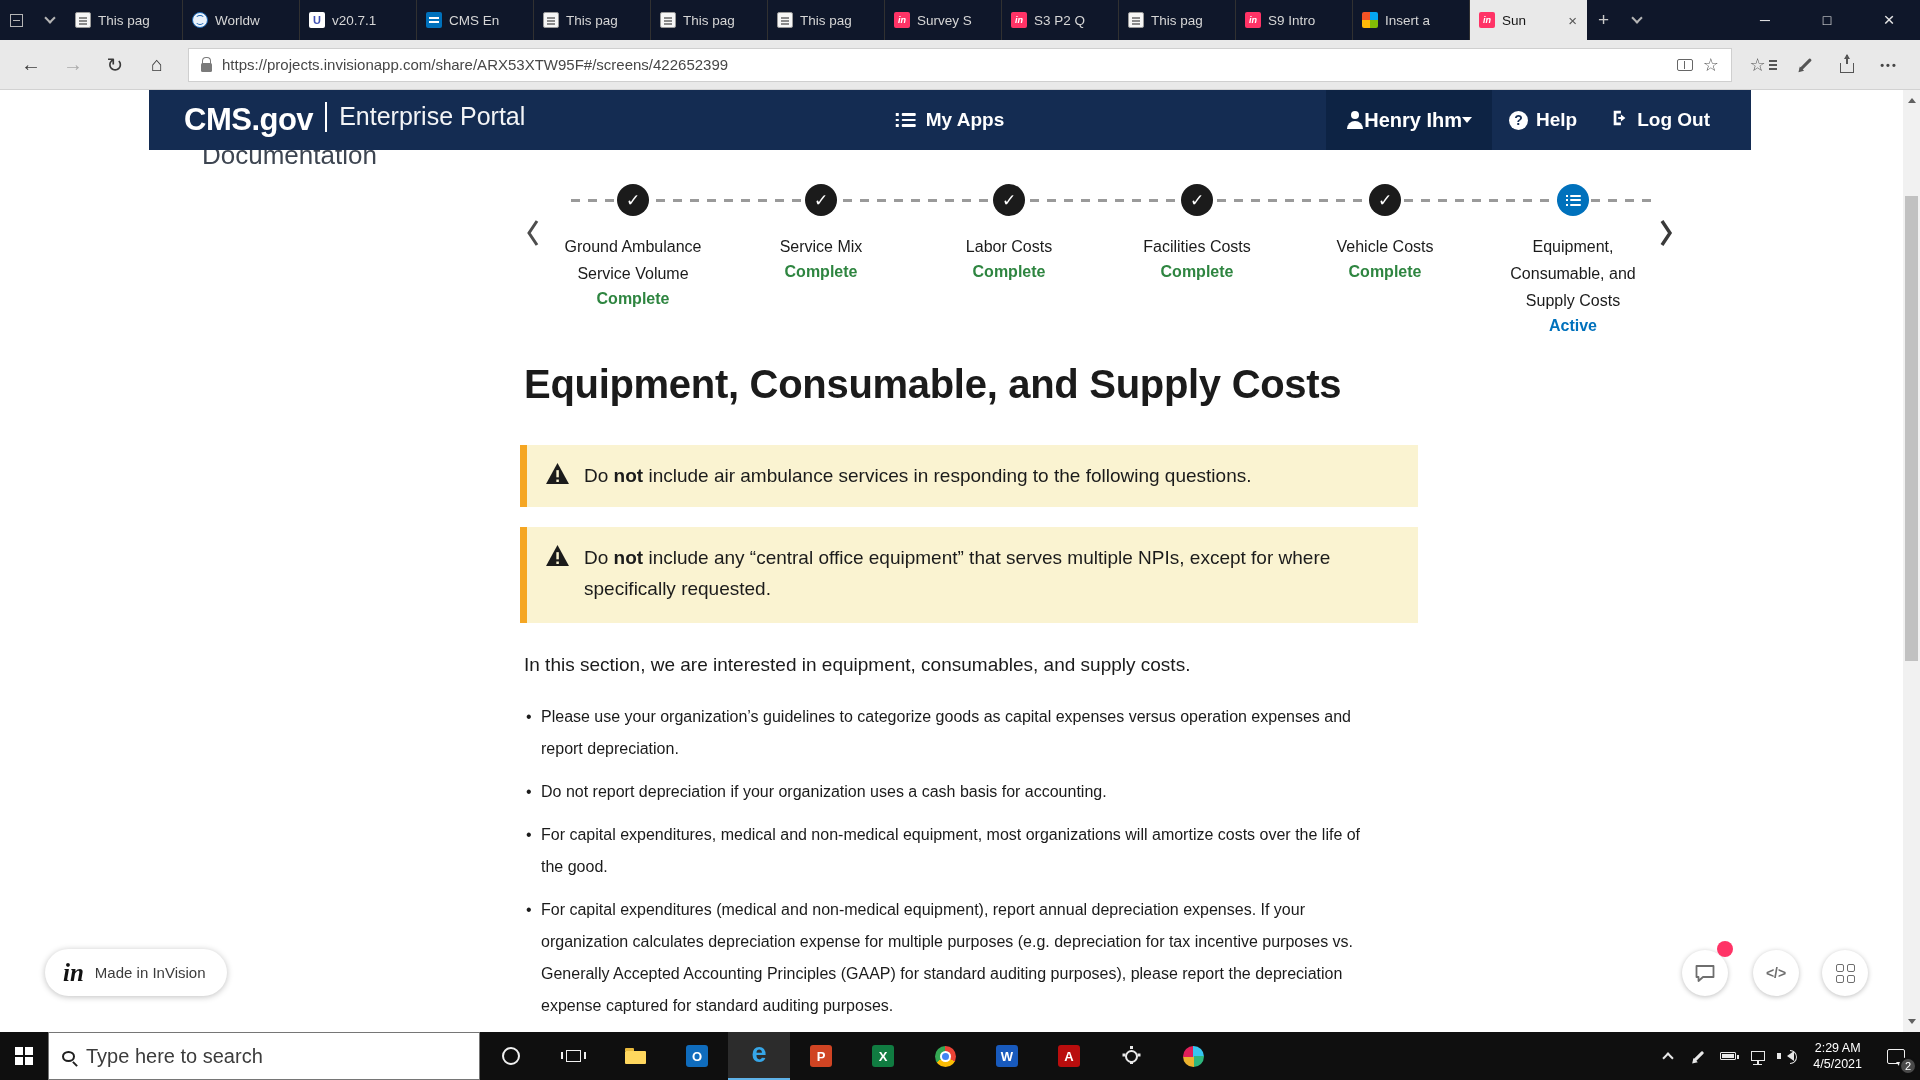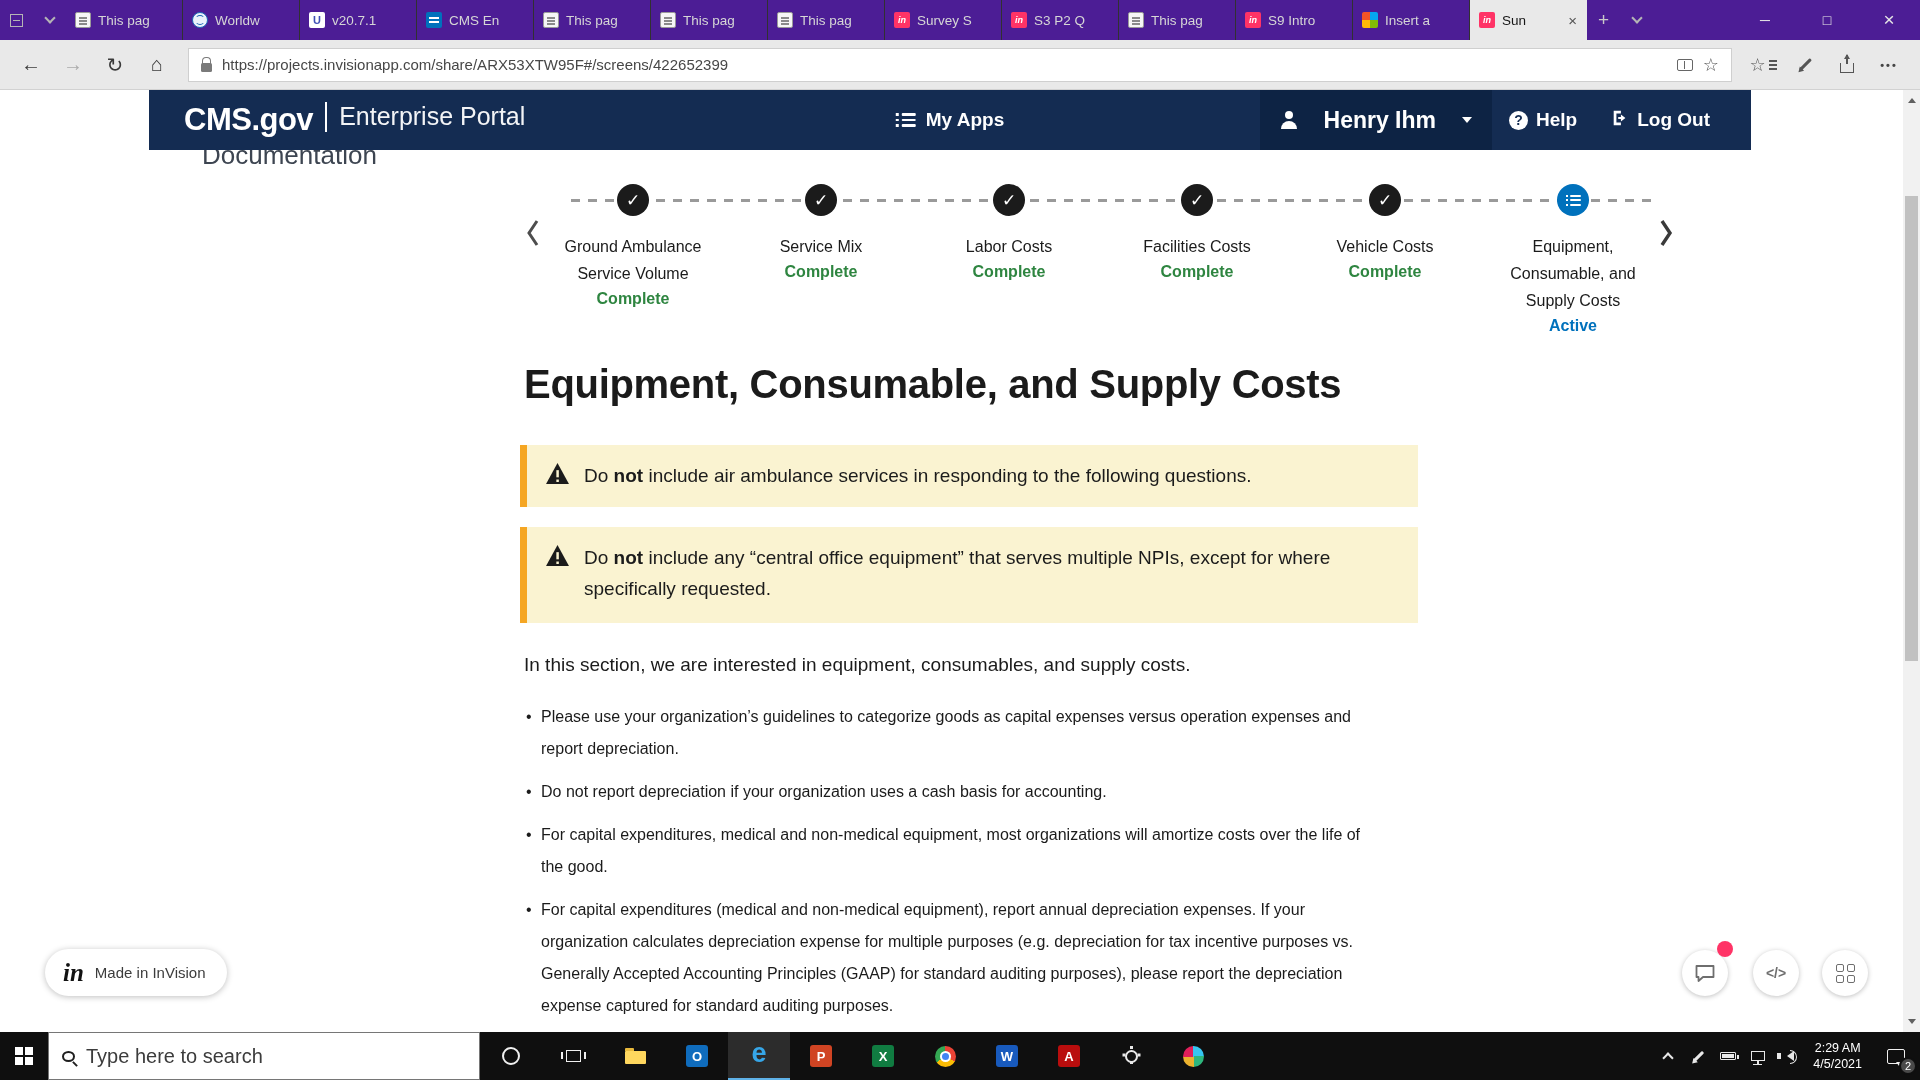--- a/index.html
+++ b/index.html
@@ -1,21 +1,21 @@
 <!DOCTYPE html>
 <html><head>
 <meta charset="utf-8">
 <style>
 *{margin:0;padding:0;box-sizing:border-box}
 html,body{width:1920px;height:1080px;overflow:hidden;background:#fff;
   font-family:"Liberation Sans","DejaVu Sans",sans-serif}
 .screen{position:relative;width:1920px;height:1080px;background:#fff;overflow:hidden}
 
 
-.tabbar{position:absolute;top:0;left:0;right:0;height:40px;background:#4c1d95;display:flex;align-items:center}
+.tabbar{position:absolute;top:0;left:0;right:0;height:40px;background:#0f172a;display:flex;align-items:center}
 .tab-tools{display:flex;height:100%}
 .tab-tool{width:33px;height:100%;display:flex;align-items:center;justify-content:center;color:#c9c9c9;font-size:19px}
 .aside-glyph{width:13px;height:13px;border:1.5px solid #b5b5b5;position:relative}
 .aside-glyph::after{content:"";position:absolute;top:5px;left:2px;width:7px;height:1.5px;background:#b5b5b5}
 .chev-down{width:8px;height:8px;border-right:2px solid #b5b5b5;border-bottom:2px solid #b5b5b5;transform:rotate(45deg);margin-top:-4px}
 .tab-strip{display:flex;height:100%}
 .tab{width:117px;height:100%;display:flex;align-items:center;gap:7px;padding:0 9px;color:#d6d6d6;font-size:13.5px;border-right:1px solid #313131;position:relative;cursor:default}
 .tab-title{white-space:nowrap;overflow:hidden;flex:1}
 .tab.active{background:#e9e9e9;color:#161616;border-right-color:#e9e9e9}
 .tab-close{display:none;font-size:15px;color:#555;line-height:1}
@@ -62,21 +62,21 @@
 .cms-header{position:absolute;top:0;left:149px;width:1602px;height:60px;background:#142c52;display:flex;align-items:center;color:#fff;z-index:4}
 .brand{display:flex;align-items:flex-start;gap:12px;margin-left:35px}
 .brand-cms{font-size:31px;font-weight:700;letter-spacing:-0.5px}
 .brand-divider{width:2px;height:30px;background:#fff}
 .brand-suffix{font-size:25px;font-weight:400;opacity:.95}
 .myapps{position:absolute;left:50%;transform:translateX(-50%);display:flex;align-items:center;gap:10px;font-size:19px;font-weight:700}
 .list-glyph{display:inline-flex;flex-direction:column;gap:3px}
 .list-glyph i{display:block;width:14px;height:2.5px;background:#fff;border-radius:1px;position:relative;margin-left:6px}
 .list-glyph i::before{content:"";position:absolute;left:-6px;top:0;width:2.5px;height:2.5px;background:#fff}
 .header-right{margin-left:auto;display:flex;align-items:stretch;height:100%;padding-right:24px}
-.user-menu{display:flex;align-items:center;gap:26px;background:#0d2344;padding:8px 20px;font-size:23px;font-weight:700}
+.user-menu{display:flex;align-items:center;gap:0;background:#0d2344;padding:8px 20px;font-size:20px;font-weight:700}
 .person-glyph{width:18px;height:18px;position:relative;display:inline-block}
 .person-glyph::before{content:"";position:absolute;left:5px;top:0;width:8px;height:8px;border-radius:50%;background:#fff}
 .person-glyph::after{content:"";position:absolute;left:1px;bottom:0;width:16px;height:8px;border-radius:8px 8px 0 0;background:#fff}
 .caret-down{width:0;height:0;border:5px solid transparent;border-top:6px solid #fff;margin-top:5px}
 .header-item{display:flex;align-items:center;gap:8px;padding:0 17px;font-size:19px;font-weight:700}
 .help-glyph{width:19px;height:19px;border-radius:50%;background:#fff;color:#142c52;font-size:14px;font-weight:700;display:flex;align-items:center;justify-content:center}
 
 
 .sidebar-item-doc{position:absolute;left:202px;top:50px;font-size:26px;color:#3d4551;z-index:1}
 

